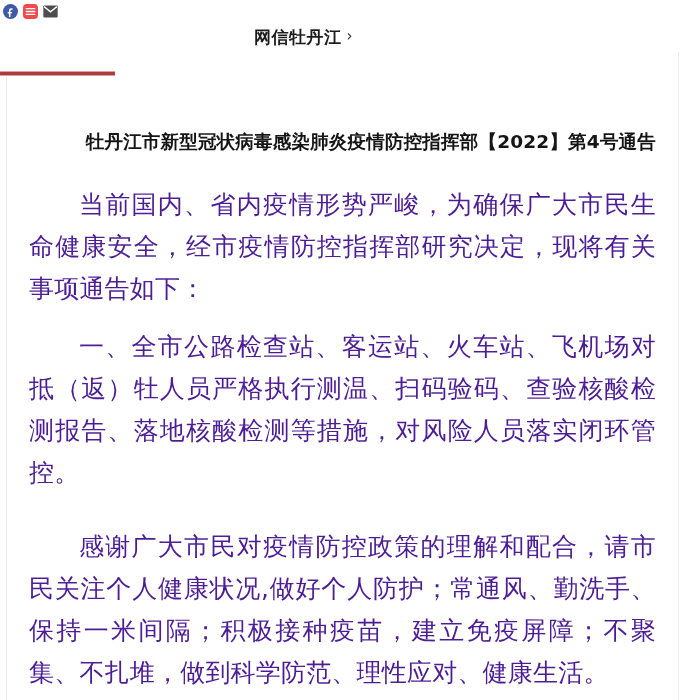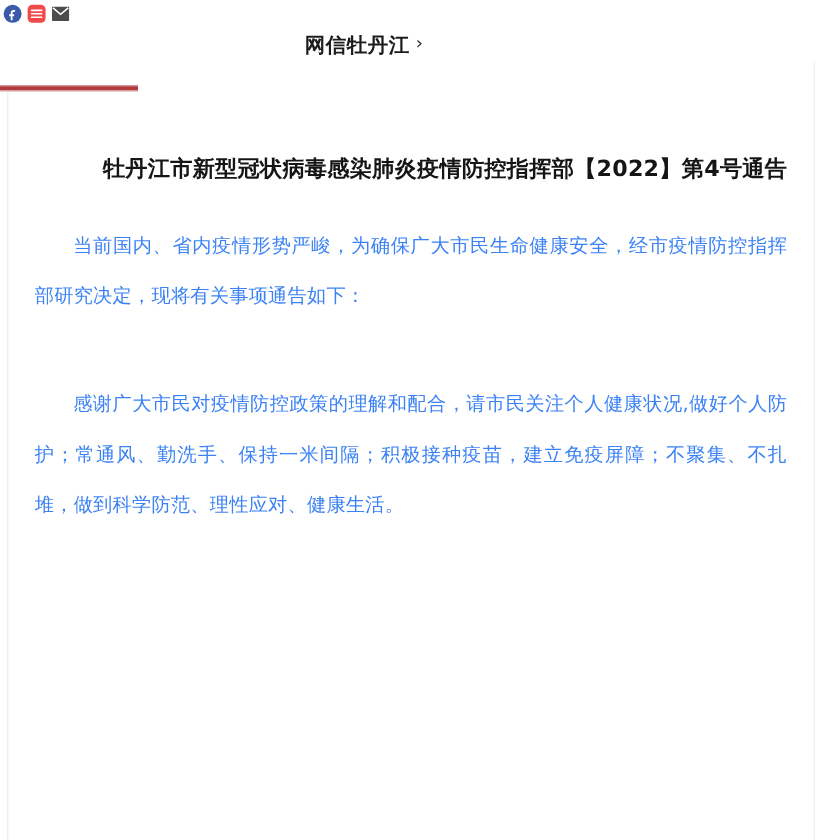--- a/index.html
+++ b/index.html
@@ -138,23 +138,23 @@
     font-size: 18.5px;
     font-weight: 700;
     color: #151515;
     line-height: 1.5;
     letter-spacing: 0.2px;
   }
 
   .doc-para {
     margin: 0;
     padding: 0;
-    font-size: 16px;
+    font-size: 25px;
     line-height: 42px;
-    color: #3b82f6;
+    color: #4c1d95;
     text-align: justify;
     text-justify: inter-ideograph;
     letter-spacing: 0.2px;
   }
   .doc-para.indent {
     text-indent: 2em;
   }
   .gap-title { height: 28px; }
   .gap-para  { height: 16px; }
 </style>
@@ -198,20 +198,21 @@
 
   <div class="article">
 
     <h1 class="doc-title">牡丹江市新型冠状病毒感染肺炎疫情防控指挥部【2022】第4号通告</h1>
 
     <div class="gap-title"></div>
 
     <p class="doc-para indent">当前国内、省内疫情形势严峻，为确保广大市民生命健康安全，经市疫情防控指挥部研究决定，现将有关事项通告如下：</p>
     <div class="gap-para"></div>
 
+    <p class="doc-para indent">一、全市公路检查站、客运站、火车站、飞机场对抵（返）牡人员严格执行测温、扫码验码、查验核酸检测报告、落地核酸检测等措施，对风险人员落实闭环管控。</p>
     <div class="gap-para"></div>
 
     <div class="gap-para"></div>
 
     <p class="doc-para indent">感谢广大市民对疫情防控政策的理解和配合，请市民关注个人健康状况,做好个人防护；常通风、勤洗手、保持一米间隔；积极接种疫苗，建立免疫屏障；不聚集、不扎堆，做到科学防范、理性应对、健康生活。</p>
 
   </div>
 
 </div>
 

